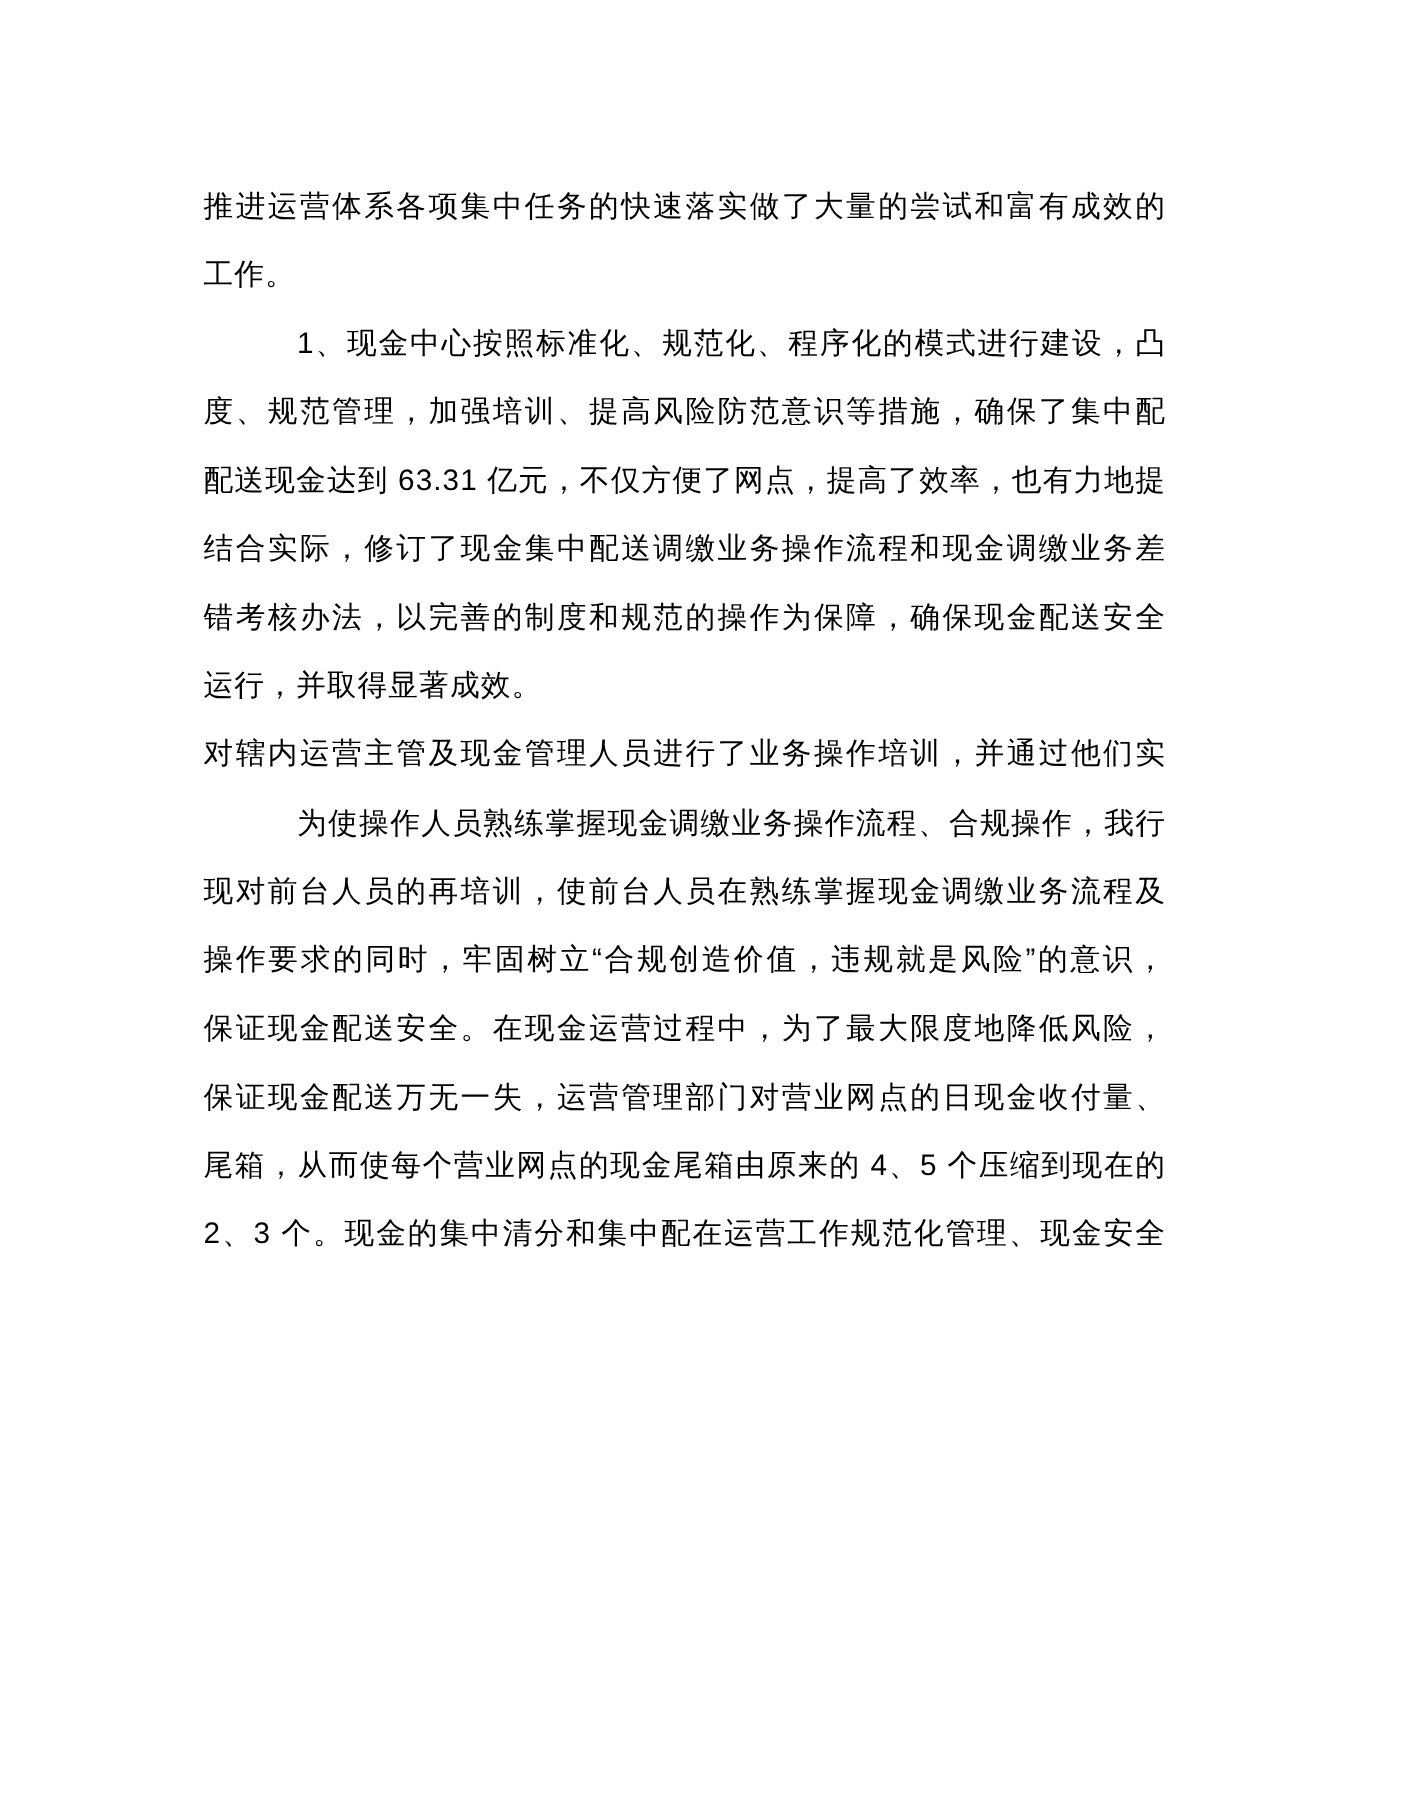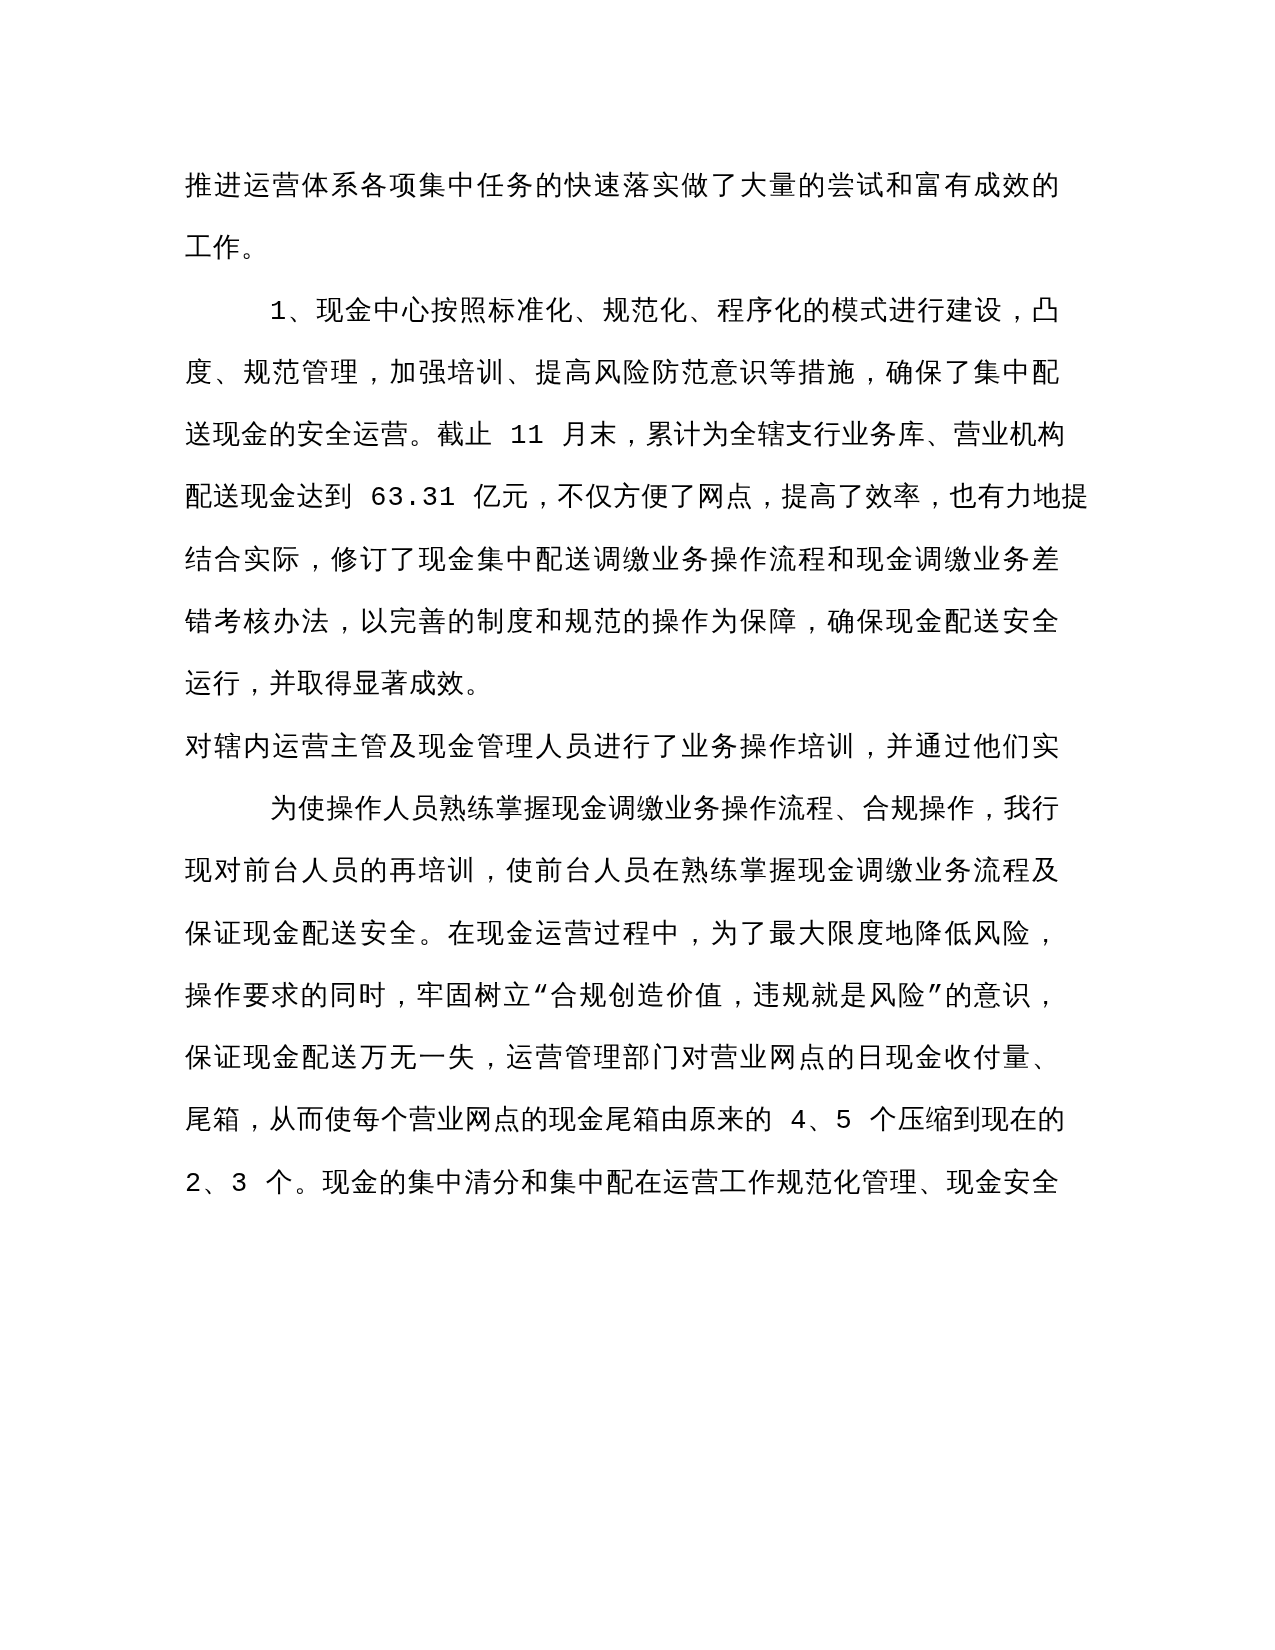--- a/index.html
+++ b/index.html
@@ -6,21 +6,21 @@
     margin: 0;
     padding: 0;
     background: #ffffff;
   }
   .page {
     position: relative;
     width: 1275px;
     height: 1650px;
     background: #ffffff;
     overflow: hidden;
-    font-family: Liberation Mono, monospace;
+    font-family: Liberation Sans, sans-serif;
     border-radius: 12px;
   }
   .content {
     position: absolute;
     left: 185px;
     top: 156px;
     width: 875px;
   }
   .line {
     display: block;
@@ -46,27 +46,26 @@
 </style>
 </head>
 <body>
 
 <div class="page">
   <div class="content">
     <div class="line">推进运营体系各项集中任务的快速落实做了大量的尝试和富有成效的</div>
     <div class="line end">工作。</div>
     <div class="line indent">1、现金中心按照标准化、规范化、程序化的模式进行建设，凸</div>
     <div class="line">度、规范管理，加强培训、提高风险防范意识等措施，确保了集中配</div>
-    <div class="line">送现金的安全运营。截止 11 月末，累计为全辖支行业务库、营业机构</div>
     <div class="line">配送现金达到 63.31 亿元，不仅方便了网点，提高了效率，也有力地提</div>
     <div class="line">结合实际，修订了现金集中配送调缴业务操作流程和现金调缴业务差</div>
     <div class="line">错考核办法，以完善的制度和规范的操作为保障，确保现金配送安全</div>
     <div class="line end">运行，并取得显著成效。</div>
     <div class="line">对辖内运营主管及现金管理人员进行了业务操作培训，并通过他们实</div>
     <div class="line indent">为使操作人员熟练掌握现金调缴业务操作流程、合规操作，我行</div>
     <div class="line">现对前台人员的再培训，使前台人员在熟练掌握现金调缴业务流程及</div>
+    <div class="line">操作要求的同时，牢固树立“合规创造价值，违规就是风险”的意识，</div>
     <div class="line">保证现金配送安全。在现金运营过程中，为了最大限度地降低风险，</div>
-    <div class="line">操作要求的同时，牢固树立“合规创造价值，违规就是风险”的意识，</div>
     <div class="line">保证现金配送万无一失，运营管理部门对营业网点的日现金收付量、</div>
     <div class="line">尾箱，从而使每个营业网点的现金尾箱由原来的 4、5 个压缩到现在的</div>
     <div class="line">2、3 个。现金的集中清分和集中配在运营工作规范化管理、现金安全</div>
   </div>
 </div>
 
 </body></html>

